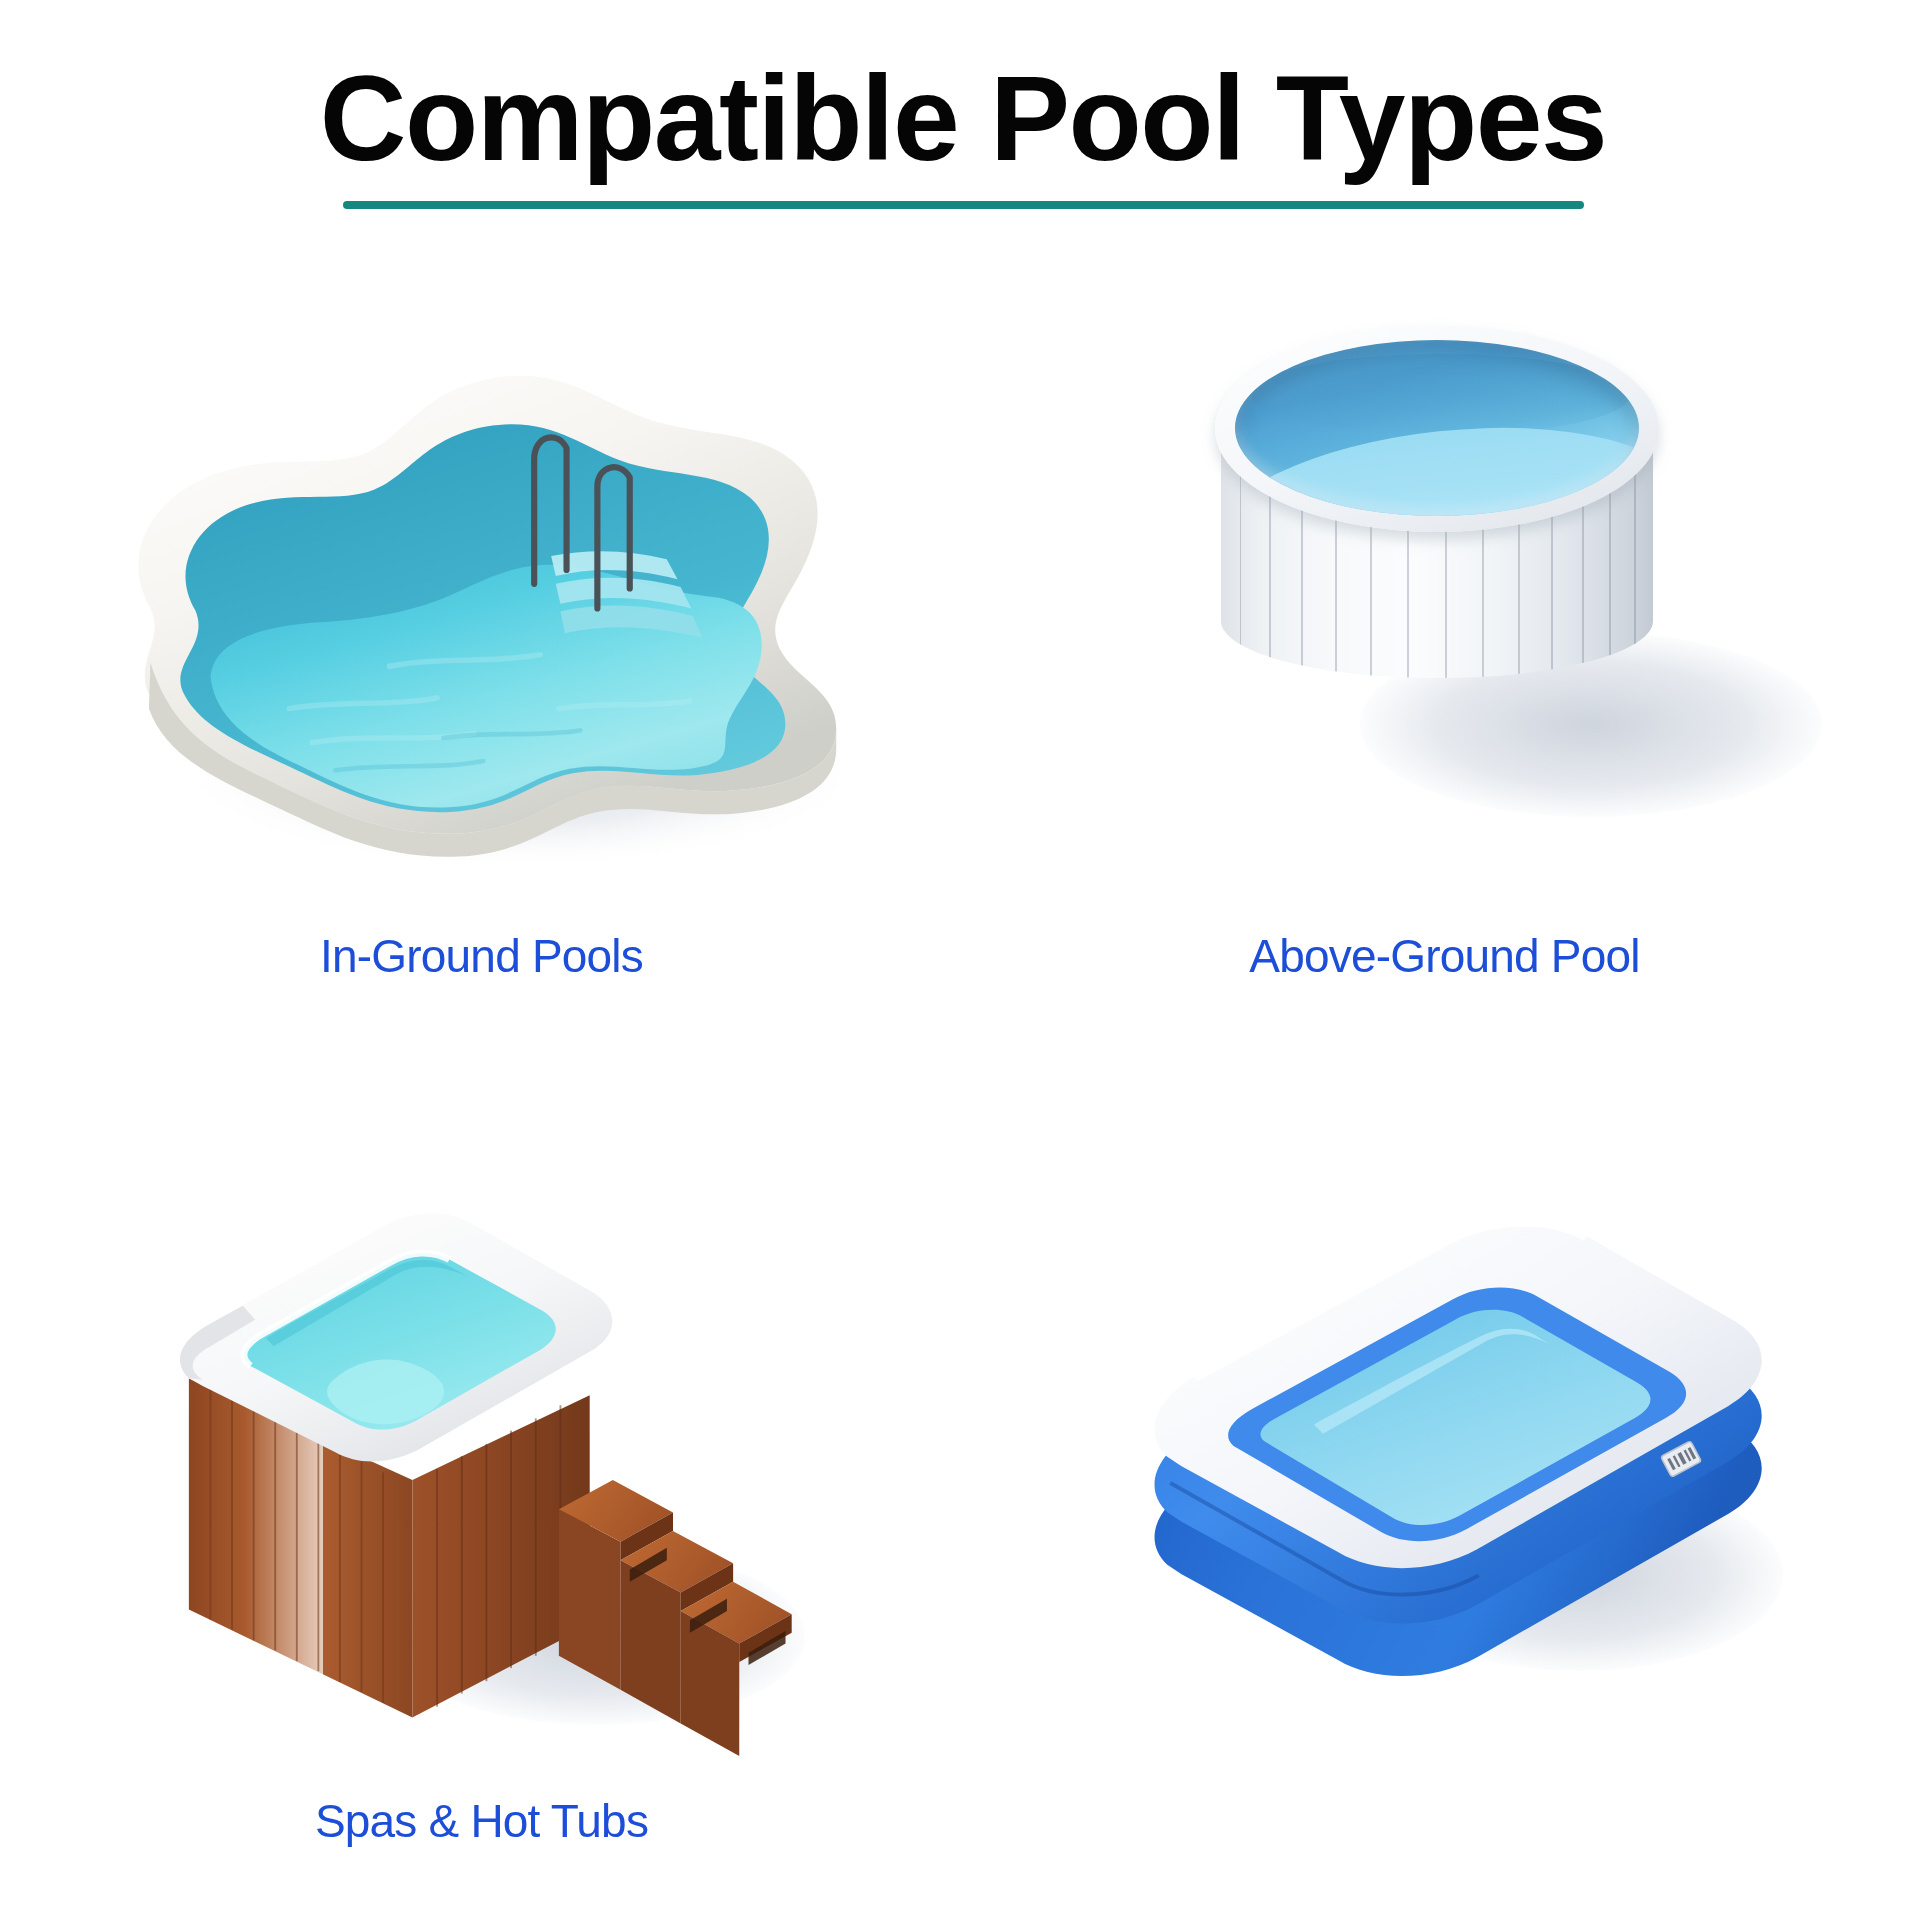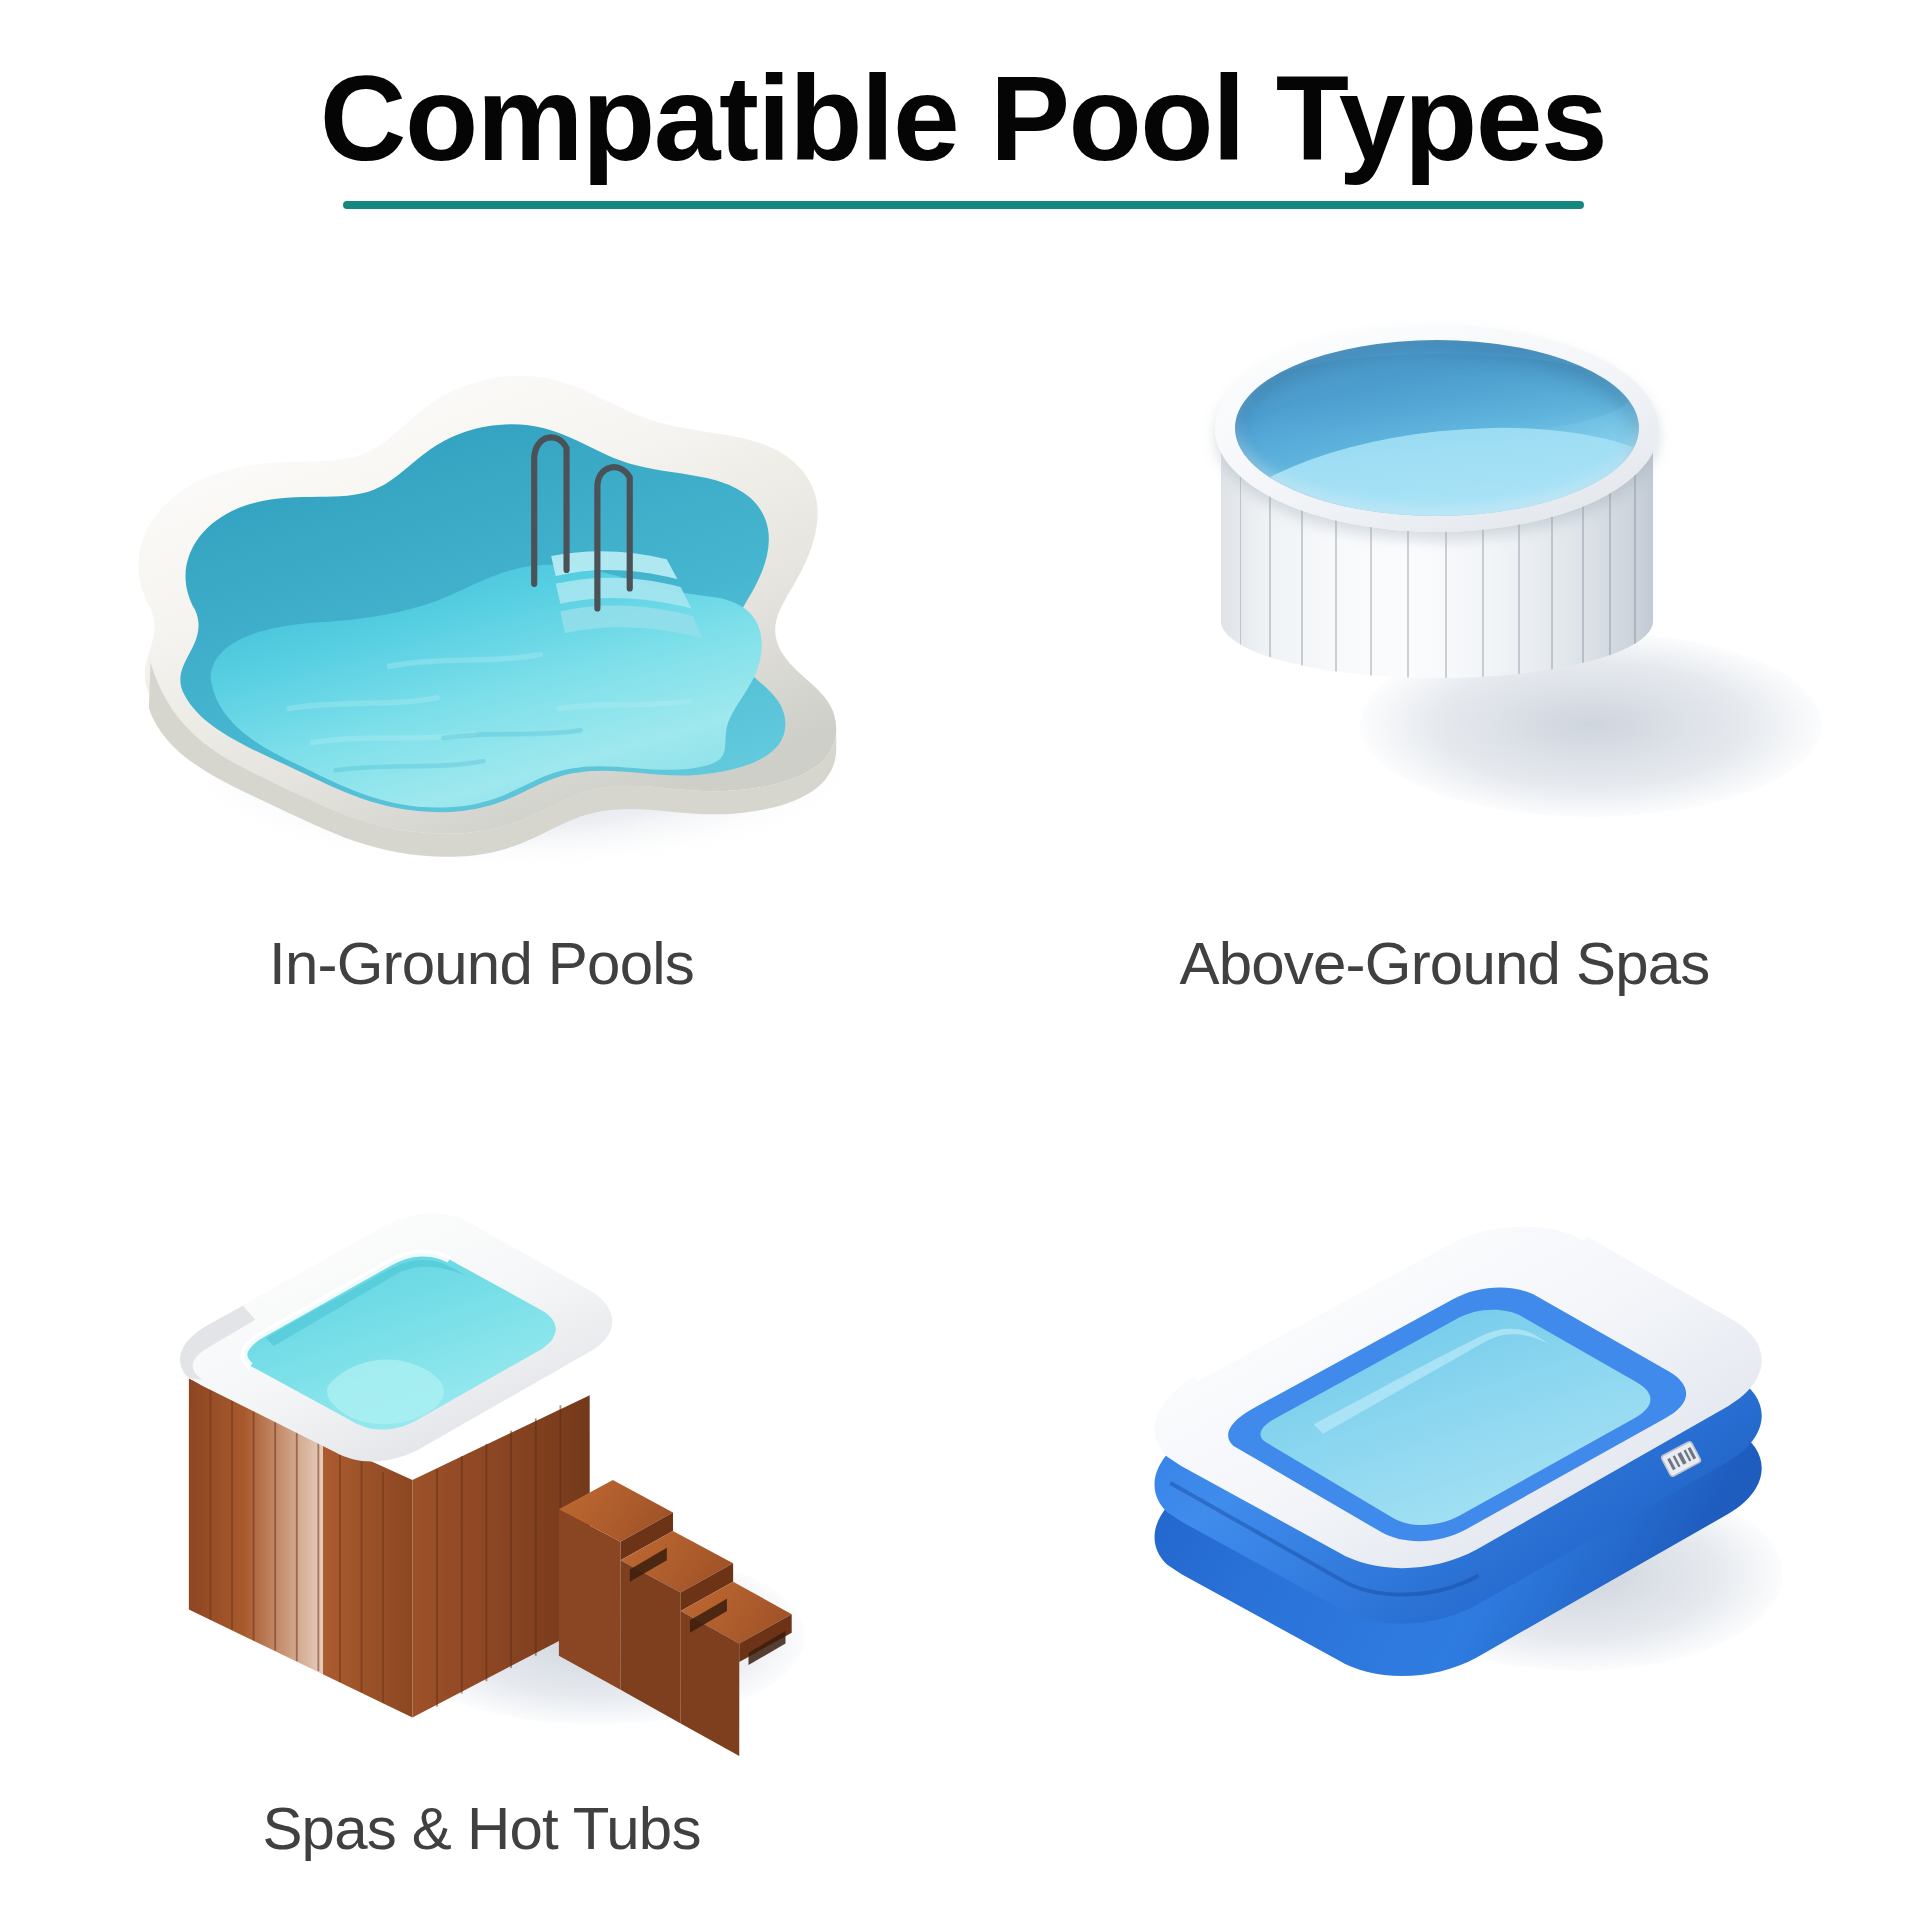--- a/index.html
+++ b/index.html
@@ -68,24 +68,24 @@
     justify-content: flex-start;
   }
   .art {
     position: relative;
     width: 909px;
     height: 663px;
     margin-top: 7.7px;
   }
   .cell-label {
     font-family: "Liberation Sans", sans-serif;
-    font-size: 60px;
+    font-size: 46px;
     font-weight: 400;
     letter-spacing: -0.8px;
-    color: #404040;
+    color: #1d4ed8;
     text-align: left;
     white-space: nowrap;
     margin-top: 4.6px;
   }
   .cell.bottom .art { margin-top: 46px; height: 647px; }
   .cell.bottom .cell-label { margin-top: 23px; }
 
   
   .shadow-ellipse {
     position: absolute;
@@ -317,21 +317,21 @@
             </div>
           </div>
           <div class="ag-rim"></div>
           <div class="ag-inner">
             <div class="ag-wave2"></div>
             <div class="ag-wave"></div>
             <div class="ag-innershadow"></div>
           </div>
         </div>
       </div>
-      <div class="cell-label">Above-Ground Spas</div>
+      <div class="cell-label">Above-Ground Pool</div>
     </div>
 
     <div class="cell bottom">
       <div class="art">
         <div class="spa-wrap">
           <div class="shadow-ellipse spa-shadow"></div>
           <svg class="spa-svg" viewBox="0 0 860 790" xmlns="http://www.w3.org/2000/svg">
             <defs>
               <linearGradient id="woodFront" x1="0" y1="0" x2="1" y2="0">
                 <stop offset="0%" stop-color="#8d4622"></stop>

